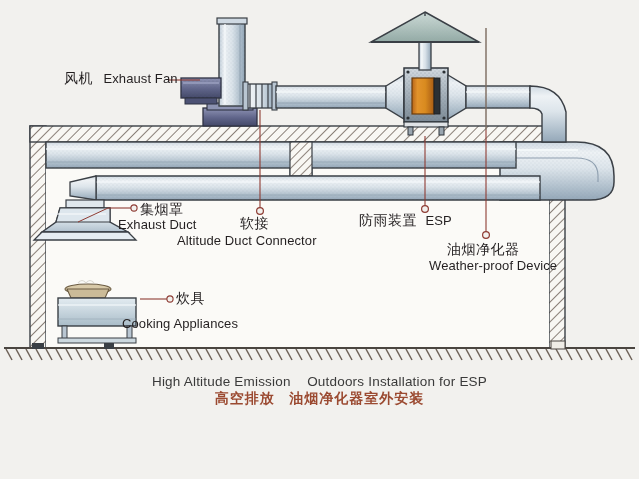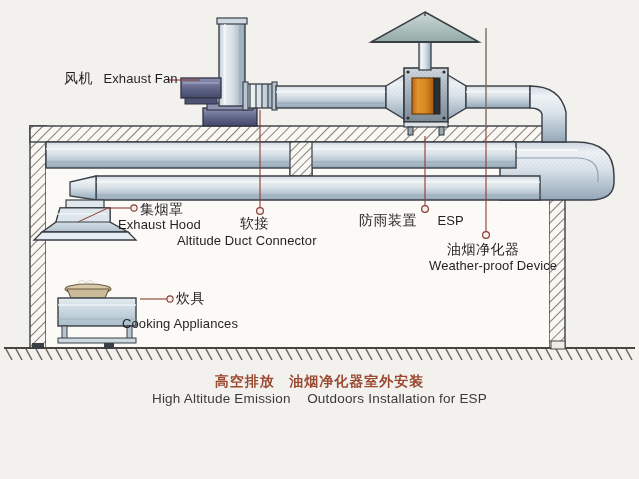--- a/index.html
+++ b/index.html
@@ -24,21 +24,21 @@
   #lb-fan .cn{display:inline;}
   #lb-fan .en{display:inline;margin-left:6px;}
 
   #lb-hood{left:140px;top:201px;}
   #lb-hood .en{position:absolute;left:-22px;top:17px;}
 
   #lb-flex{left:240px;top:215px;}
   #lb-flex .en{position:absolute;left:-63px;top:19px;}
 
   #lb-esp{left:359px;top:212px;}
-  #lb-esp .en{display:inline;margin-left:16px;}
+  #lb-esp .en{display:inline;margin-left:4px;}
 
   #lb-rain{left:447px;top:241px;}
   #lb-rain .en{position:absolute;left:-52px;top:18px;margin-left:34px;}
 
   #lb-cook{left:176px;top:290px;}
   #lb-cook .en{position:absolute;left:-54px;top:18px;margin-top:9px;}
 
   #caption{left:0;top:373px;width:639px;text-align:center;}
   #caption .row{display:block;}
   #caption .cap-cn.c1{margin-right:10px;}
@@ -373,21 +373,21 @@
   </g>
 </svg>
 
 <div class="lbl" id="lb-fan">
   <span class="cn">风机</span>
   <span class="en">Exhaust Fan</span>
 </div>
 
 <div class="lbl" id="lb-hood">
   <span class="cn">集烟罩</span>
-  <span class="en">Exhaust Hood</span>
+  <span class="en">Exhaust Duct</span>
 </div>
 
 <div class="lbl" id="lb-flex">
   <span class="cn">软接</span>
   <span class="en">Altitude Duct Connector</span>
 </div>
 
 <div class="lbl" id="lb-esp">
   <span class="cn">防雨装置</span>
   <span class="en">ESP</span>
@@ -397,23 +397,23 @@
   <span class="cn">油烟净化器</span>
   <span class="en">Weather-proof Device</span>
 </div>
 
 <div class="lbl" id="lb-cook">
   <span class="cn">炊具</span>
   <span class="en">Cooking Appliances</span>
 </div>
 
 <div class="lbl" id="caption">
+  <span class="row">
+    <span class="cap-en e1">High Altitude Emission</span>
+    <span class="cap-en e2">Outdoors Installation for ESP</span>
+  </span>
   <span class="row">
     <span class="cap-cn c1">高空排放</span>
     <span class="cap-cn c2">油烟净化器室外安装</span>
   </span>
-  <span class="row">
-    <span class="cap-en e1">High Altitude Emission</span>
-    <span class="cap-en e2">Outdoors Installation for ESP</span>
-  </span>
 </div>
 
 </div>
 
 </body></html>

